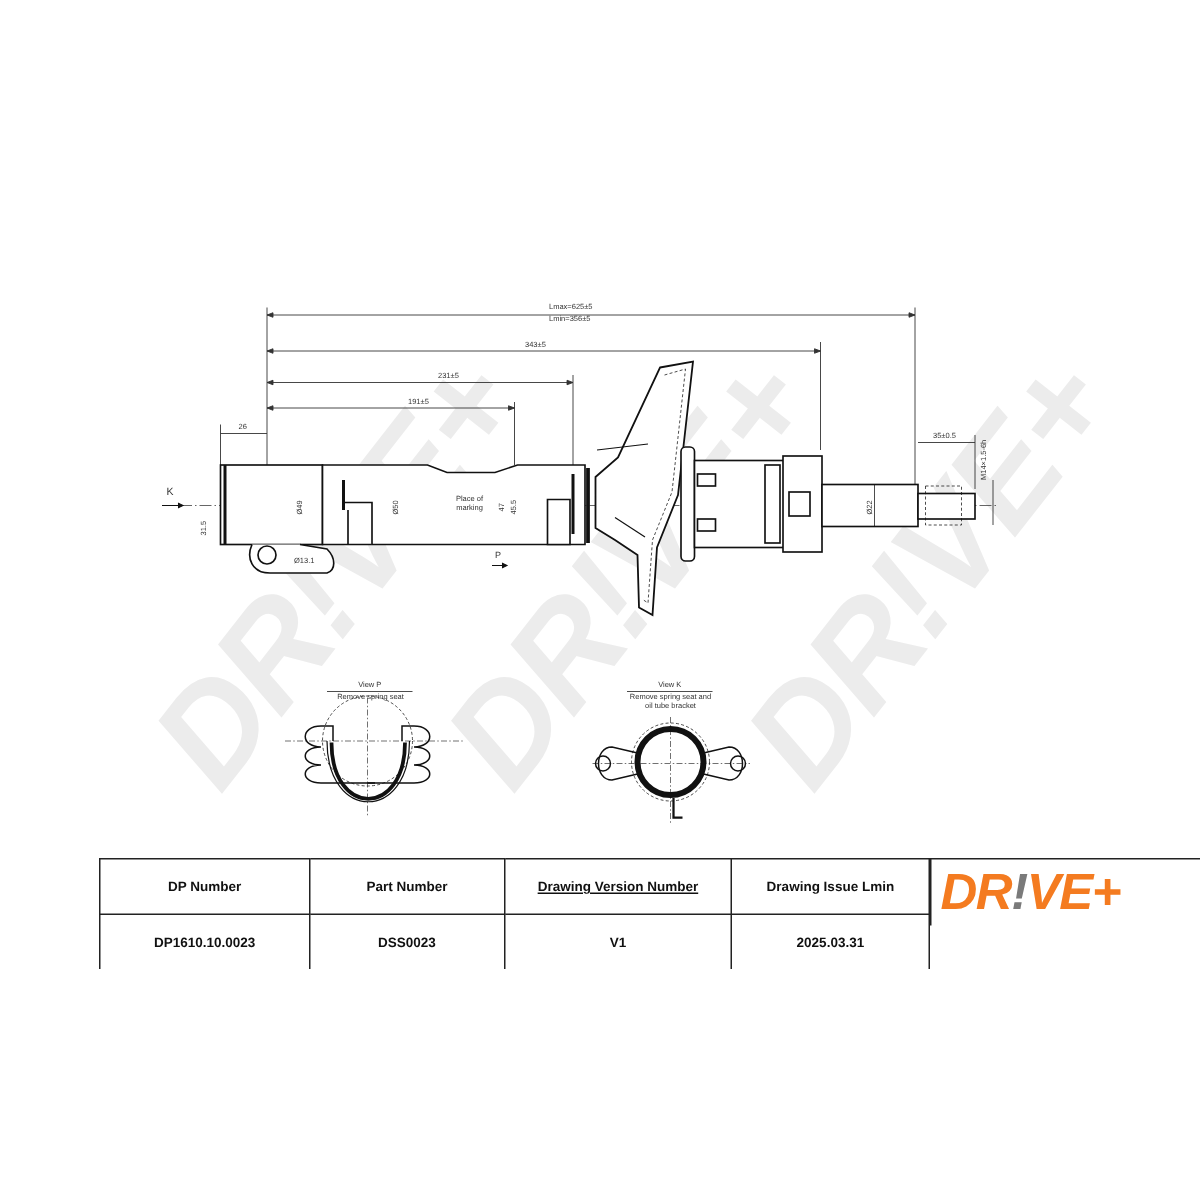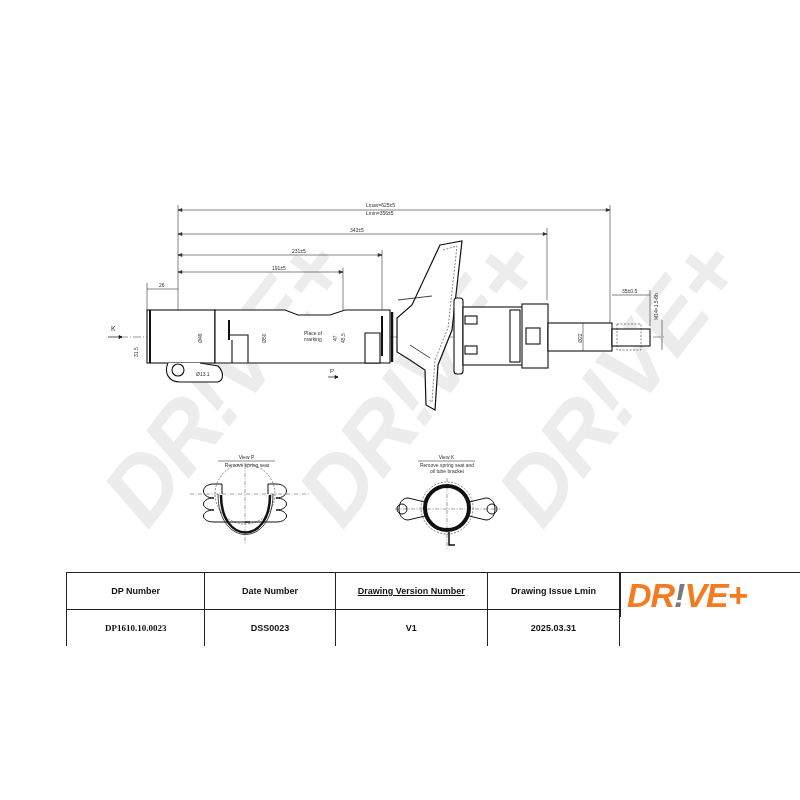--- a/index.html
+++ b/index.html
@@ -142,26 +142,26 @@
   <div class="lbl" style="left:218px; top:454px; width:57px;">View P</div>
   <div class="lbl" style="left:212px; top:462px; width:70px;">Remove spring seat</div>
   <div class="lbl" style="left:418px; top:454px; width:57px;">View K</div>
   <div class="lbl" style="left:418px; top:462px; width:58px;">Remove spring seat and oil tube bracket</div>
 
   <div class="tb">
     <table class="title">
       <tbody>
           <tr>
         <td style="width:132px;">DP Number</td>
-        <td style="width:130px;">Date Number</td>
+        <td style="width:130px;">Part Number</td>
         <td style="width:162px;text-decoration:underline;">Drawing Version Number</td>
         <td style="width:130px;">Drawing Issue Lmin</td>
       </tr>
       <tr>
-        <td style="border-bottom:none;font-family:Liberation Serif, serif;">DP1610.10.0023</td>
+        <td style="border-bottom:none;">DP1610.10.0023</td>
         <td style="border-bottom:none;">DSS0023</td>
         <td style="border-bottom:none;margin-left:14px;">V1</td>
         <td style="border-bottom:none;">2025.03.31</td>
       </tr>
     </tbody>
       </table>
     <div class="logo-cell">
       <div class="logo"><span>DR</span><span class="bang">!</span><span>VE+</span></div>
     </div>
   </div>

